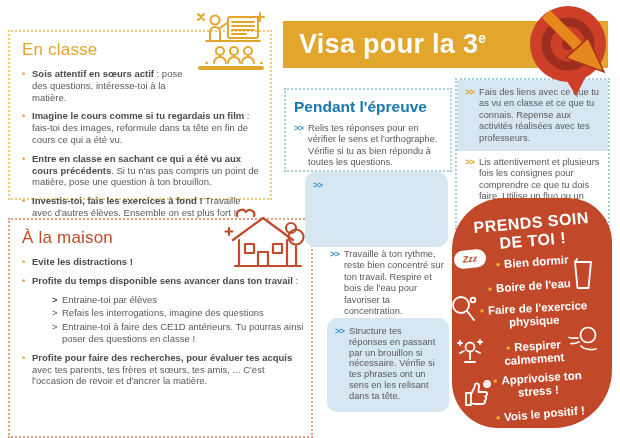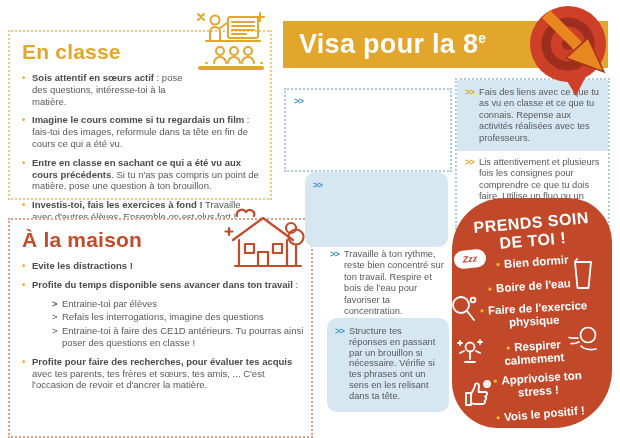--- a/index.html
+++ b/index.html
@@ -2,21 +2,21 @@
 <html><head>
 <meta charset="utf-8">
 <style>
   html,body{margin:0;padding:0;background:#fff;}
   .page{position:relative;width:620px;height:438px;background:#ffffff;overflow:hidden;
         font-family:"Liberation Sans",sans-serif;color:#58595B;}
   .box{position:absolute;box-sizing:border-box;background:#fff;}
   
   #sec-enclasse{left:8px;top:30px;width:264px;height:170px;border:2px dotted #ECCB79;padding:6px 10px 6px 12px;}
   #sec-maison{left:8px;top:218px;width:305px;height:220px;border:2px dotted #E0A184;padding:6px 6px 6px 12px;}
-  h2{margin:2px 0 8px;font-size:21px;font-weight:700;letter-spacing:.2px;}
+  h2{margin:2px 0 8px;font-size:17px;font-weight:400;letter-spacing:.2px;}
   .gold-t{color:#E2A62C;}
   .red-t{color:#C14B2A;}
   .item{position:relative;padding-left:10px;font-size:9.5px;line-height:11.8px;margin-bottom:7px;}
   .item .blt{position:absolute;left:0;top:0;color:#E2A62C;font-weight:700;}
   .item b{color:#4B4B4D;}
   .item .txt{display:block;}
   .icon-spacer{float:right;width:66px;height:40px;}
   .subitems{margin:2px 0 7px 30px;}
   .sub{position:relative;padding-left:10px;font-size:9.5px;line-height:11.8px;margin-bottom:2px;}
   .sub .smk{position:absolute;left:0;top:0;color:#58595B;}
@@ -143,36 +143,38 @@
       <div class="sub"><span class="smk">&gt;</span><span>Refais les interrogations, imagine des questions</span></div>
       <div class="sub"><span class="smk">&gt;</span><span>Entraine-toi à faire des CE1D antérieurs. Tu pourras ainsi poser des questions en classe !</span></div>
     </div>
     <div class="item">
       <span class="blt">•</span>
       <span class="txt"><b>Profite pour faire des recherches, pour évaluer tes acquis</b><span> avec tes parents, tes frères et sœurs, tes amis, ... C'est l'occasion de revoir et d'ancrer la matière.</span></span>
     </div>
   </section>
 
   <header class="box" id="banner">
-    <h1><span>Visa pour la 8</span><sup>e</sup></h1>
+    <h1><span>Visa pour la 3</span><sup>e</sup></h1>
   </header>
   <div id="logo">
     <svg width="94" height="98" viewBox="0 0 94 98">
       <circle cx="46" cy="44" r="38" fill="#CE3F27"></circle>
       <circle cx="46" cy="44" r="22" fill="none" stroke="#9D2E1E" stroke-width="9"></circle>
       <circle cx="46" cy="44" r="6" fill="#9D2E1E"></circle>
       <path d="M42 76 L66 72 L54 96 Z" fill="#CE3F27"></path>
       <line x1="24" y1="14" x2="56" y2="46" stroke="#E8871F" stroke-width="11"></line>
       <polygon points="82,72 66,38 44,58" fill="#E8871F" stroke="#A63318" stroke-width="1.5"></polygon>
     </svg>
   </div>
 
   <section class="box" id="sec-pendant">
-    <div class="mpara">
-      <span class="chev chev-blue">&gt;&gt;</span>
+    <h3>Pendant l'épreuve</h3>
+    <div class="mpara">
+      <span class="chev chev-blue">&gt;&gt;</span>
+      <span>Relis tes réponses pour en vérifier le sens et l'orthographe. Vérifie si tu as bien répondu à toutes les questions.</span>
     </div>
   </section>
 
   <div class="bluebox" id="mp2">
     <div class="mpara">
       <span class="chev chev-blue">&gt;&gt;</span>
       <span class="stair-spacer"></span>
     </div>
   </div>
 

